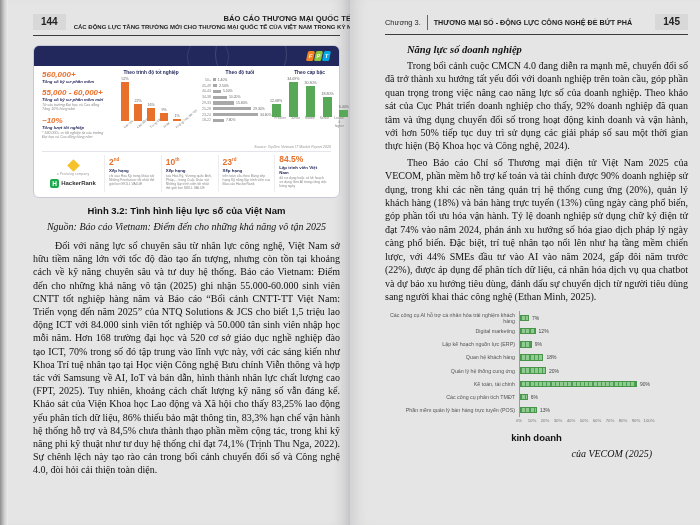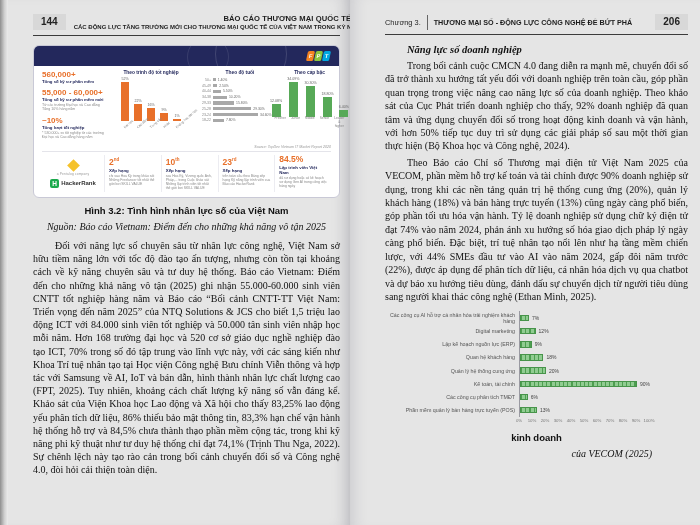--- a/index.html
+++ b/index.html
@@ -30,21 +30,21 @@
   .arc2{position:absolute;border:1px solid rgba(255,255,255,.10);border-radius:50%;width:40px;height:40px;right:110px;top:-10px;}
   .fpt{margin-left:auto;display:flex;gap:1px;transform:skewX(-12deg);}
   .fpt span{width:7px;height:10px;border-radius:1.5px;color:#fff;font-size:5.5px;font-weight:bold;
             display:flex;align-items:center;justify-content:center;}
   .info-body{padding:4px 8px 3px;}
   .top-row{display:flex;gap:6px;height:74px;}
   .stats-col{width:62px;flex:none;}
   .sval{color:#e8702a;font-weight:bold;font-size:8px;line-height:9px;}
   .slab{color:#23285c;font-weight:bold;font-size:4.3px;line-height:5px;margin-bottom:1px;}
   .snote{color:#8a8a8a;font-size:3.6px;line-height:4.3px;}
-  .stat{margin-bottom:4px;}
+  .stat{margin-bottom:4px;font-style:italic;}
   .chart-col{flex:1;min-width:0;}
   .c-title{font-size:4.8px;font-weight:bold;color:#23285c;text-align:center;margin-bottom:2px;}
   .vplot{display:flex;align-items:flex-end;justify-content:center;gap:5px;height:44px;}
   .vcol{display:flex;flex-direction:column;align-items:center;justify-content:flex-end;}
   .vval{font-size:3.6px;color:#666;margin-bottom:1px;}
   .vbar-o{width:8px;background:#e8702a;}
   .vbar-g{width:9px;background:#57a957;}
   .vcats{display:flex;justify-content:center;gap:5px;height:13px;}
   .vcats span{width:8px;font-size:3.3px;color:#888;transform:rotate(-42deg);transform-origin:top right;
               white-space:nowrap;text-align:right;display:block;}
@@ -276,34 +276,34 @@
               <div class="rank">
                 <div class="rval">84.5%</div>
                 <div class="rlab">Lập trình viên Việt Nam</div>
                 <div class="rdesc">đã sử dụng hoặc có kế hoạch sử dụng Gen AI trong công việc hàng ngày</div>
               </div>
             </div>
         </div>
       </div>
     </div>
 
-    <div class="fig-cap">Hình 3.2: Tình hình nhân lực số của Việt Nam</div>
+    <div class="fig-cap">Hình 3.2: Tình hình liệu lực số của Việt Nam</div>
     <div class="fig-src">
       <span class="l1">Nguồn: Báo cáo Vietnam: Điểm đến cho những khả năng vô tận 2025</span>
     </div>
     <div class="body-text">
       <p>Đối với năng lực số chuyên sâu từ nhân lực công nghệ, Việt Nam sở hữu tiềm năng lớn với tốc độ đào tạo ấn tượng, nhưng còn tồn tại khoảng cách về kỹ năng chuyên sâu và tư duy hệ thống. Báo cáo Vietnam: Điểm đến cho những khả năng vô tận (2025) ghi nhận 55.000-60.000 sinh viên CNTT tốt nghiệp hàng năm và Báo cáo “Bối cảnh CNTT-TT Việt Nam: Triển vọng đến năm 2025” của NTQ Solutions &amp; JCS cho biết 1,5 triệu lao động ICT với 84.000 sinh viên tốt nghiệp và 50.000 tân sinh viên nhập học mỗi năm. Hơn 168 trường đại học và 520 cơ sở giáo dục nghề nghiệp đào tạo ICT, 70% trong số đó tập trung vào lĩnh vực này, với các sáng kiến như Khoa Trí tuệ nhân tạo tại Học viện Công nghệ Bưu chính Viễn thông và hợp tác với Samsung về AI, IoT và bán dẫn, hình thành nhân lực chất lượng cao (FPT, 2025). Tuy nhiên, khoảng cách chất lượng kỹ năng số vẫn đáng kể. Khảo sát của Viện Khoa học Lao động và Xã hội cho thấy 83,25% lao động yếu phân tích dữ liệu, 86% thiếu bảo mật thông tin, 83,3% hạn chế vận hành hệ thống hỗ trợ và 84,5% chưa thành thạo phần mềm cộng tác, trong khi kỹ năng phi kỹ thuật như tư duy hệ thống chỉ đạt 74,1% (Trịnh Thu Nga, 2022). Sự chênh lệch này tạo rào cản trong bối cảnh chuyển đổi số và Công nghệ 4.0, đòi hỏi cải thiện toàn diện.</p>
     </div>
   </div>
 
   <div class="page page-right">
     <div class="page-head rhead">
       <span class="chap">Chương 3.</span>
       <span class="rtitle">THƯƠNG MẠI SỐ - ĐỘNG LỰC CÔNG NGHỆ ĐỂ BỨT PHÁ</span>
-      <span class="pagenum">206</span>
+      <span class="pagenum">145</span>
     </div>
 
     <div class="sec-head">Năng lực số doanh nghiệp</div>
     <div class="body-text" style="margin-top:0;line-height:13.4px;">
       <p>Trong bối cảnh cuộc CMCN 4.0 đang diễn ra mạnh mẽ, chuyển đổi số đã trở thành xu hướng tất yếu đối với doanh nghiệp trên toàn cầu, góp phần quan trọng trong việc nâng cao năng lực số của doanh nghiệp. Theo khảo sát của Cục Phát triển doanh nghiệp cho thấy, 92% doanh nghiệp đã quan tâm và ứng dụng chuyển đổi số trong hoạt động kinh doanh và vận hành, với hơn 50% tiếp tục duy trì sử dụng các giải pháp số sau một thời gian thực hiện (Bộ Khoa học và Công nghệ, 2024).</p>
       <p>Theo Báo cáo Chỉ số Thương mại điện tử Việt Nam 2025 của VECOM, phần mềm hỗ trợ kế toán và tài chính được 90% doanh nghiệp sử dụng, trong khi các nền tảng quản trị hệ thống cung ứng (20%), quản lý khách hàng (18%) và bán hàng trực tuyến (13%) cũng ngày càng phổ biến, góp phần tối ưu hóa vận hành. Tỷ lệ doanh nghiệp sử dụng chữ ký điện tử đạt 74% vào năm 2024, phản ánh xu hướng số hóa giao dịch pháp lý ngày càng phổ biến. Đặc biệt, trí tuệ nhân tạo nổi lên như hạ tầng mềm chiến lược, với 44% SMEs đầu tư vào AI vào năm 2024, gấp đôi năm trước (22%), được áp dụng để phân tích dữ liệu, cá nhân hóa dịch vụ qua chatbot và dự báo xu hướng tiêu dùng, đánh dấu sự chuyển dịch từ người tiêu dùng sang người khai thác công nghệ (Ethan Minh, 2025).</p>
     </div>
 
     <div class="mchart" id="main-chart">
         <div class="mrow">

